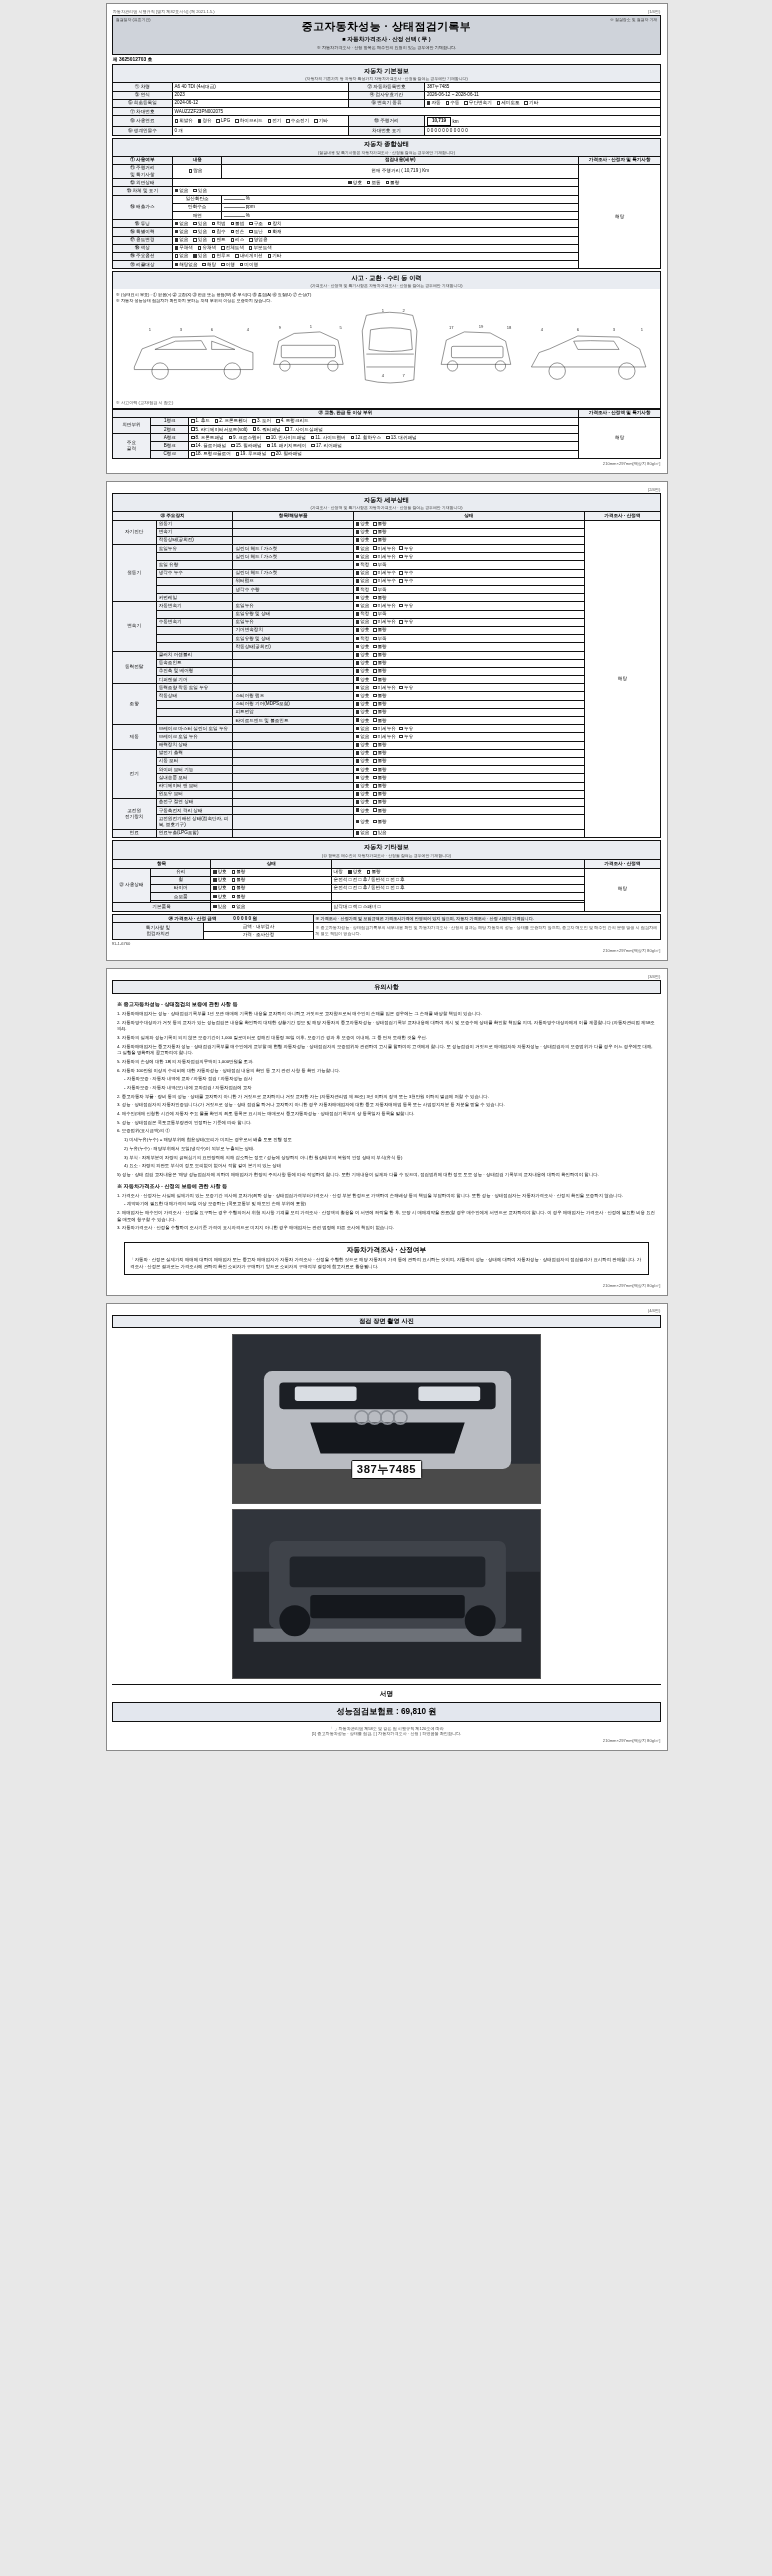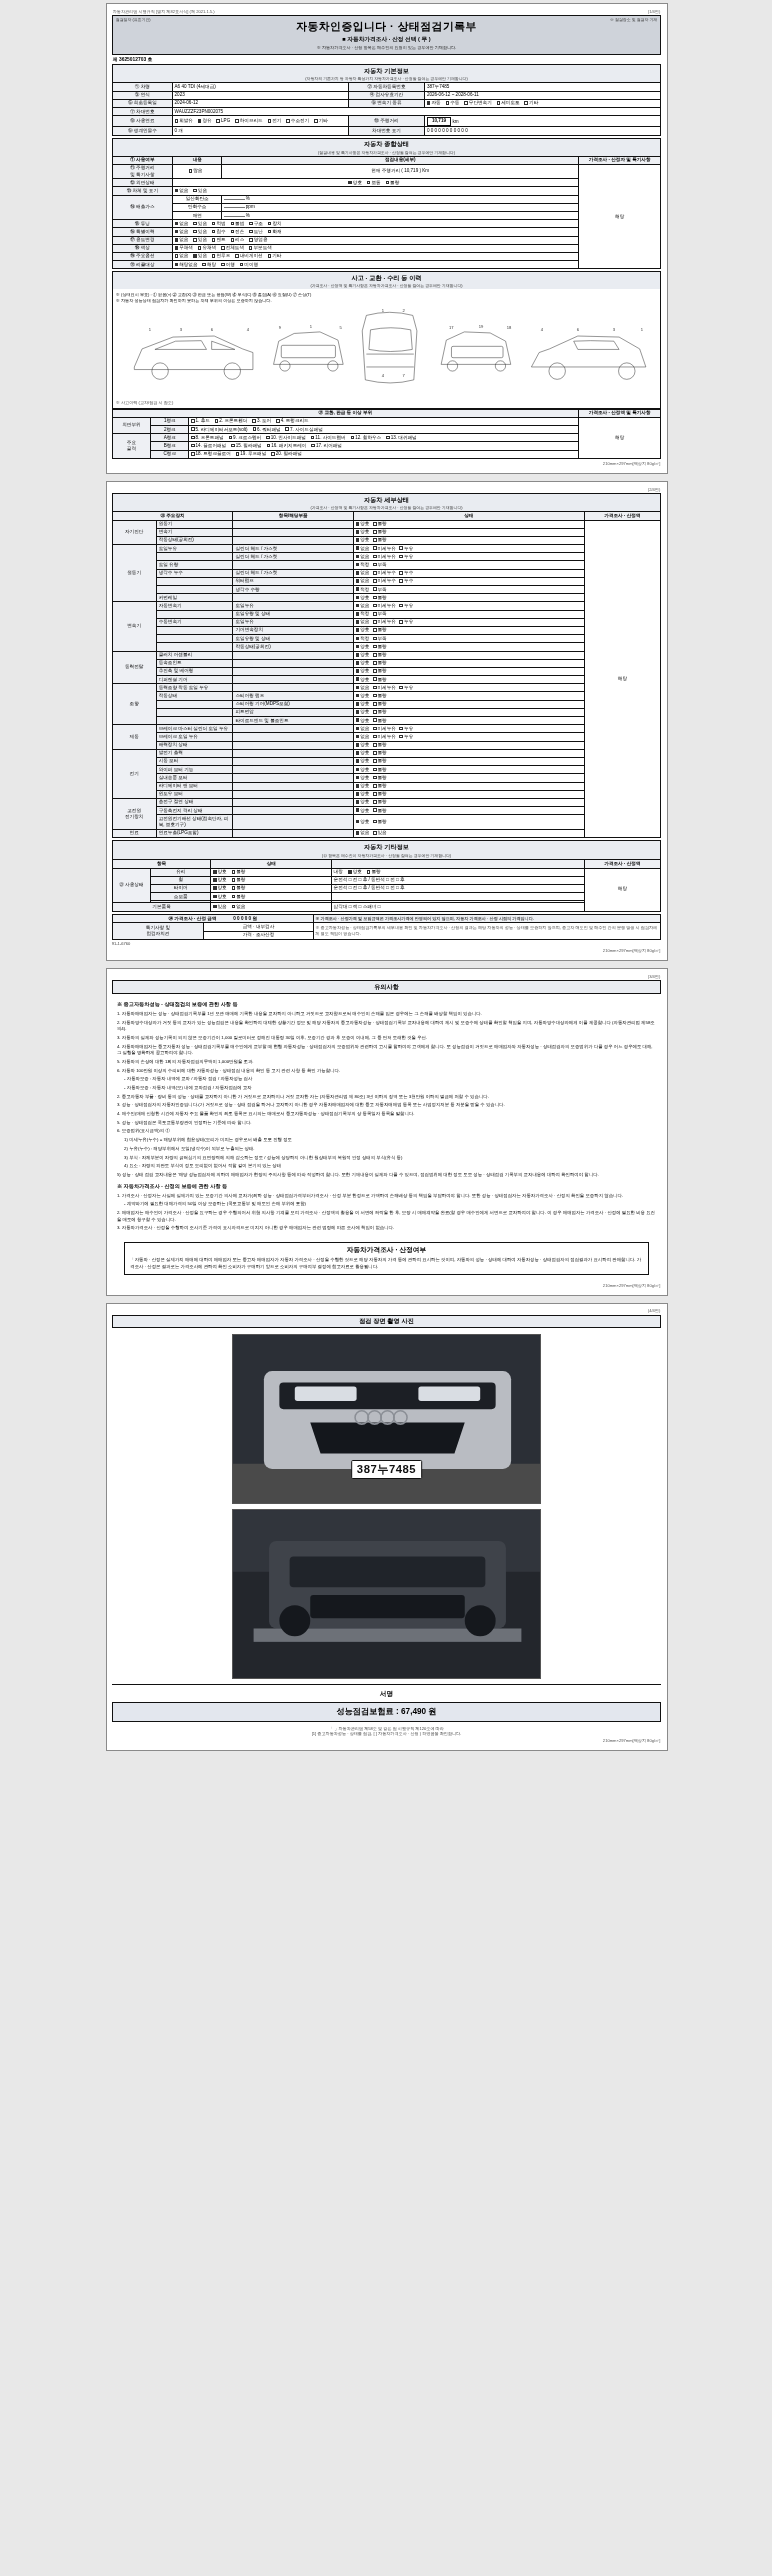--- a/index.html
+++ b/index.html
@@ -120,21 +120,21 @@
       <span style="float:left">자동차관리법 시행규칙 [별지 제82호서식] (제 2021.1.5.)</span>
       <span>(1/4면)</span>
       <div style="clear:both"></div>
     </div>
 
     <div class="hdr">
       <div class="fieldnote">점검일자
 (유효기간)</div>
       <div class="rightnote">※ 점검장소 및
 점검자 기재</div>
-      <h1>자동차인증입니다 · 상태점검기록부</h1>
+      <h1>중고자동차성능 · 상태점검기록부</h1>
       <div class="sub">■ 자동차가격조사 · 산정 선택 ( 무 )</div>
       <div class="sub2">※ 자동차가격조사 · 산정 항목은 매수인의 요청이 있는 경우에만 기재합니다.</div>
     </div>
     <div class="docno">
       <span>제</span>
       <span>3625012703</span>
       <span>호</span>
     </div>
 
     <div class="sectitle">
@@ -813,20 +813,20 @@
         <rect x="70" y="60" width="460" height="170" rx="14" fill="#3f434a"></rect>
         <rect x="110" y="90" width="380" height="60" rx="8" fill="#20242a"></rect>
         <rect x="150" y="165" width="300" height="45" rx="6" fill="#15181d"></rect>
         <rect x="40" y="230" width="520" height="26" fill="#6d7178"></rect>
         <circle cx="120" cy="215" r="30" fill="#15181d"></circle>
         <circle cx="480" cy="215" r="30" fill="#15181d"></circle>
       </svg>
     </div>
 
     <div class="signline">서명</div>
-    <div class="feebar">성능점검보험료 : 67,490 원</div>
+    <div class="feebar">성능점검보험료 : 69,810 원</div>
     <div class="tiny" style="text-align:center;margin-top:4.1px">「 」자동차관리법 제58조 및 같은 법 시행규칙 제120조에 따라</div>
     <div class="tiny" style="text-align:center">[1] 중고자동차성능 · 상태를 점검, [ ] 자동차가격조사 · 산정 ) 하였음을 확인합니다.</div>
     <div class="sheet-botline">210mm×297mm[백상지 80g/㎡]</div>
   </div>
 
 </div>
 
 
 </body></html>

